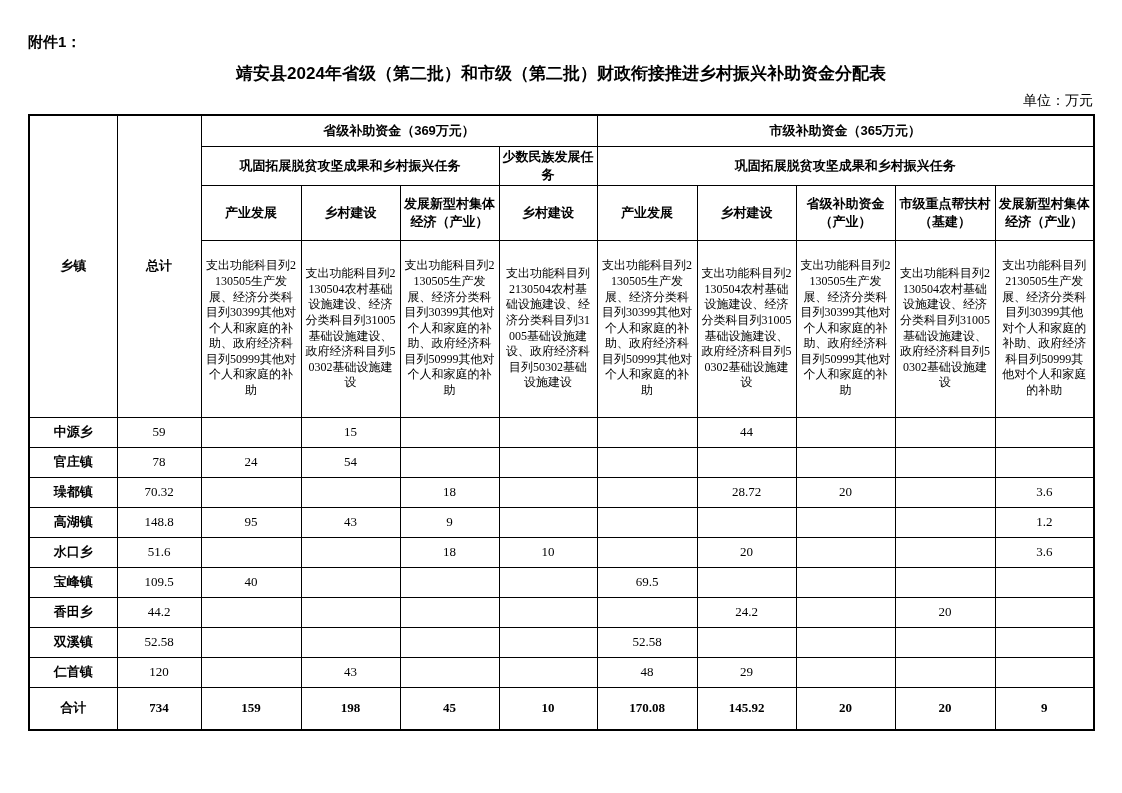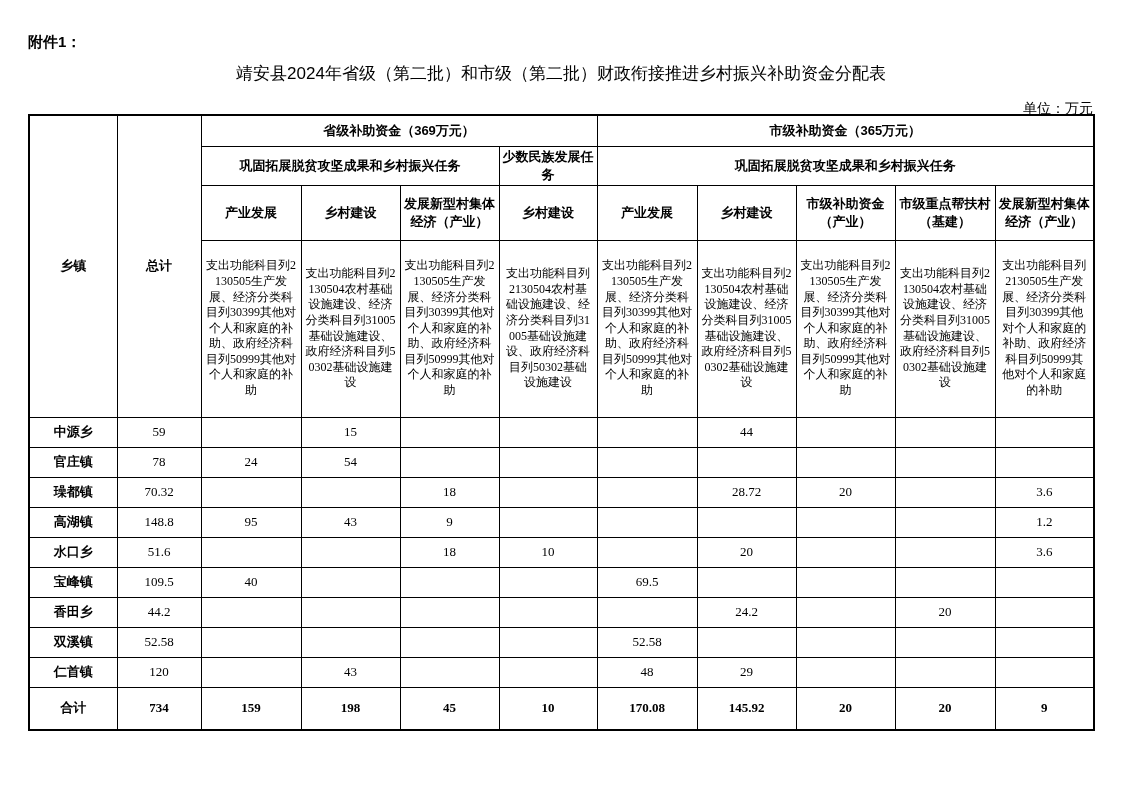--- a/index.html
+++ b/index.html
@@ -9,24 +9,24 @@
     position: relative;
     color: #000;
     font-family: "Liberation Sans", sans-serif;
   }
   .attachment {
     position: absolute; left: 28px; top: 33px;
     font-size: 15px; font-weight: bold; text-align: center;
   }
   .doc-title {
     position: absolute; left: 0; top: 62px; width: 1122px;
-    text-align: center; font-size: 17px; font-weight: normal;
+    text-align: center; font-size: 17px; font-weight: bold;
   }
   .unit-note {
-    position: absolute; right: 29px; top: 100px;
+    position: absolute; right: 29px; top: 92px;
     font-size: 14px;
     font-family: "Liberation Serif", serif;
   }
   table.alloc {
     position: absolute; left: 28px; top: 114px;
     width: 1065px;
     border-collapse: collapse; table-layout: fixed;
     border: 2px solid #000;
   }
   table.alloc td {
@@ -85,21 +85,21 @@
       <td class="hl">少数民族发展任务</td>
       <td class="hl" colspan="5">巩固拓展脱贫攻坚成果和乡村振兴任务</td>
     </tr>
     <tr class="r3">
       <td class="hl">产业发展</td>
       <td class="hl">乡村建设</td>
       <td class="hl">发展新型村集体经济（产业）</td>
       <td class="hl">乡村建设</td>
       <td class="hl">产业发展</td>
       <td class="hl">乡村建设</td>
-      <td class="hl">市级补助资金（产业）</td>
+      <td class="hl">省级补助资金（产业）</td>
       <td class="hl">市级重点帮扶村（基建）</td>
       <td class="hl">发展新型村集体经济（产业）</td>
     </tr>
     <tr class="r4">
       <td class="desc">支出功能科目列2130505生产发展、经济分类科目列30399其他对个人和家庭的补助、政府经济科目列50999其他对个人和家庭的补助</td>
       <td class="desc">支出功能科目列2130504农村基础设施建设、经济分类科目列31005基础设施建设、政府经济科目列50302基础设施建设</td>
       <td class="desc">支出功能科目列2130505生产发展、经济分类科目列30399其他对个人和家庭的补助、政府经济科目列50999其他对个人和家庭的补助</td>
       <td class="desc">支出功能科目列2130504农村基础设施建设、经济分类科目列31005基础设施建设、政府经济科目列50302基础设施建设</td>
       <td class="desc">支出功能科目列2130505生产发展、经济分类科目列30399其他对个人和家庭的补助、政府经济科目列50999其他对个人和家庭的补助</td>
       <td class="desc">支出功能科目列2130504农村基础设施建设、经济分类科目列31005基础设施建设、政府经济科目列50302基础设施建设</td>

